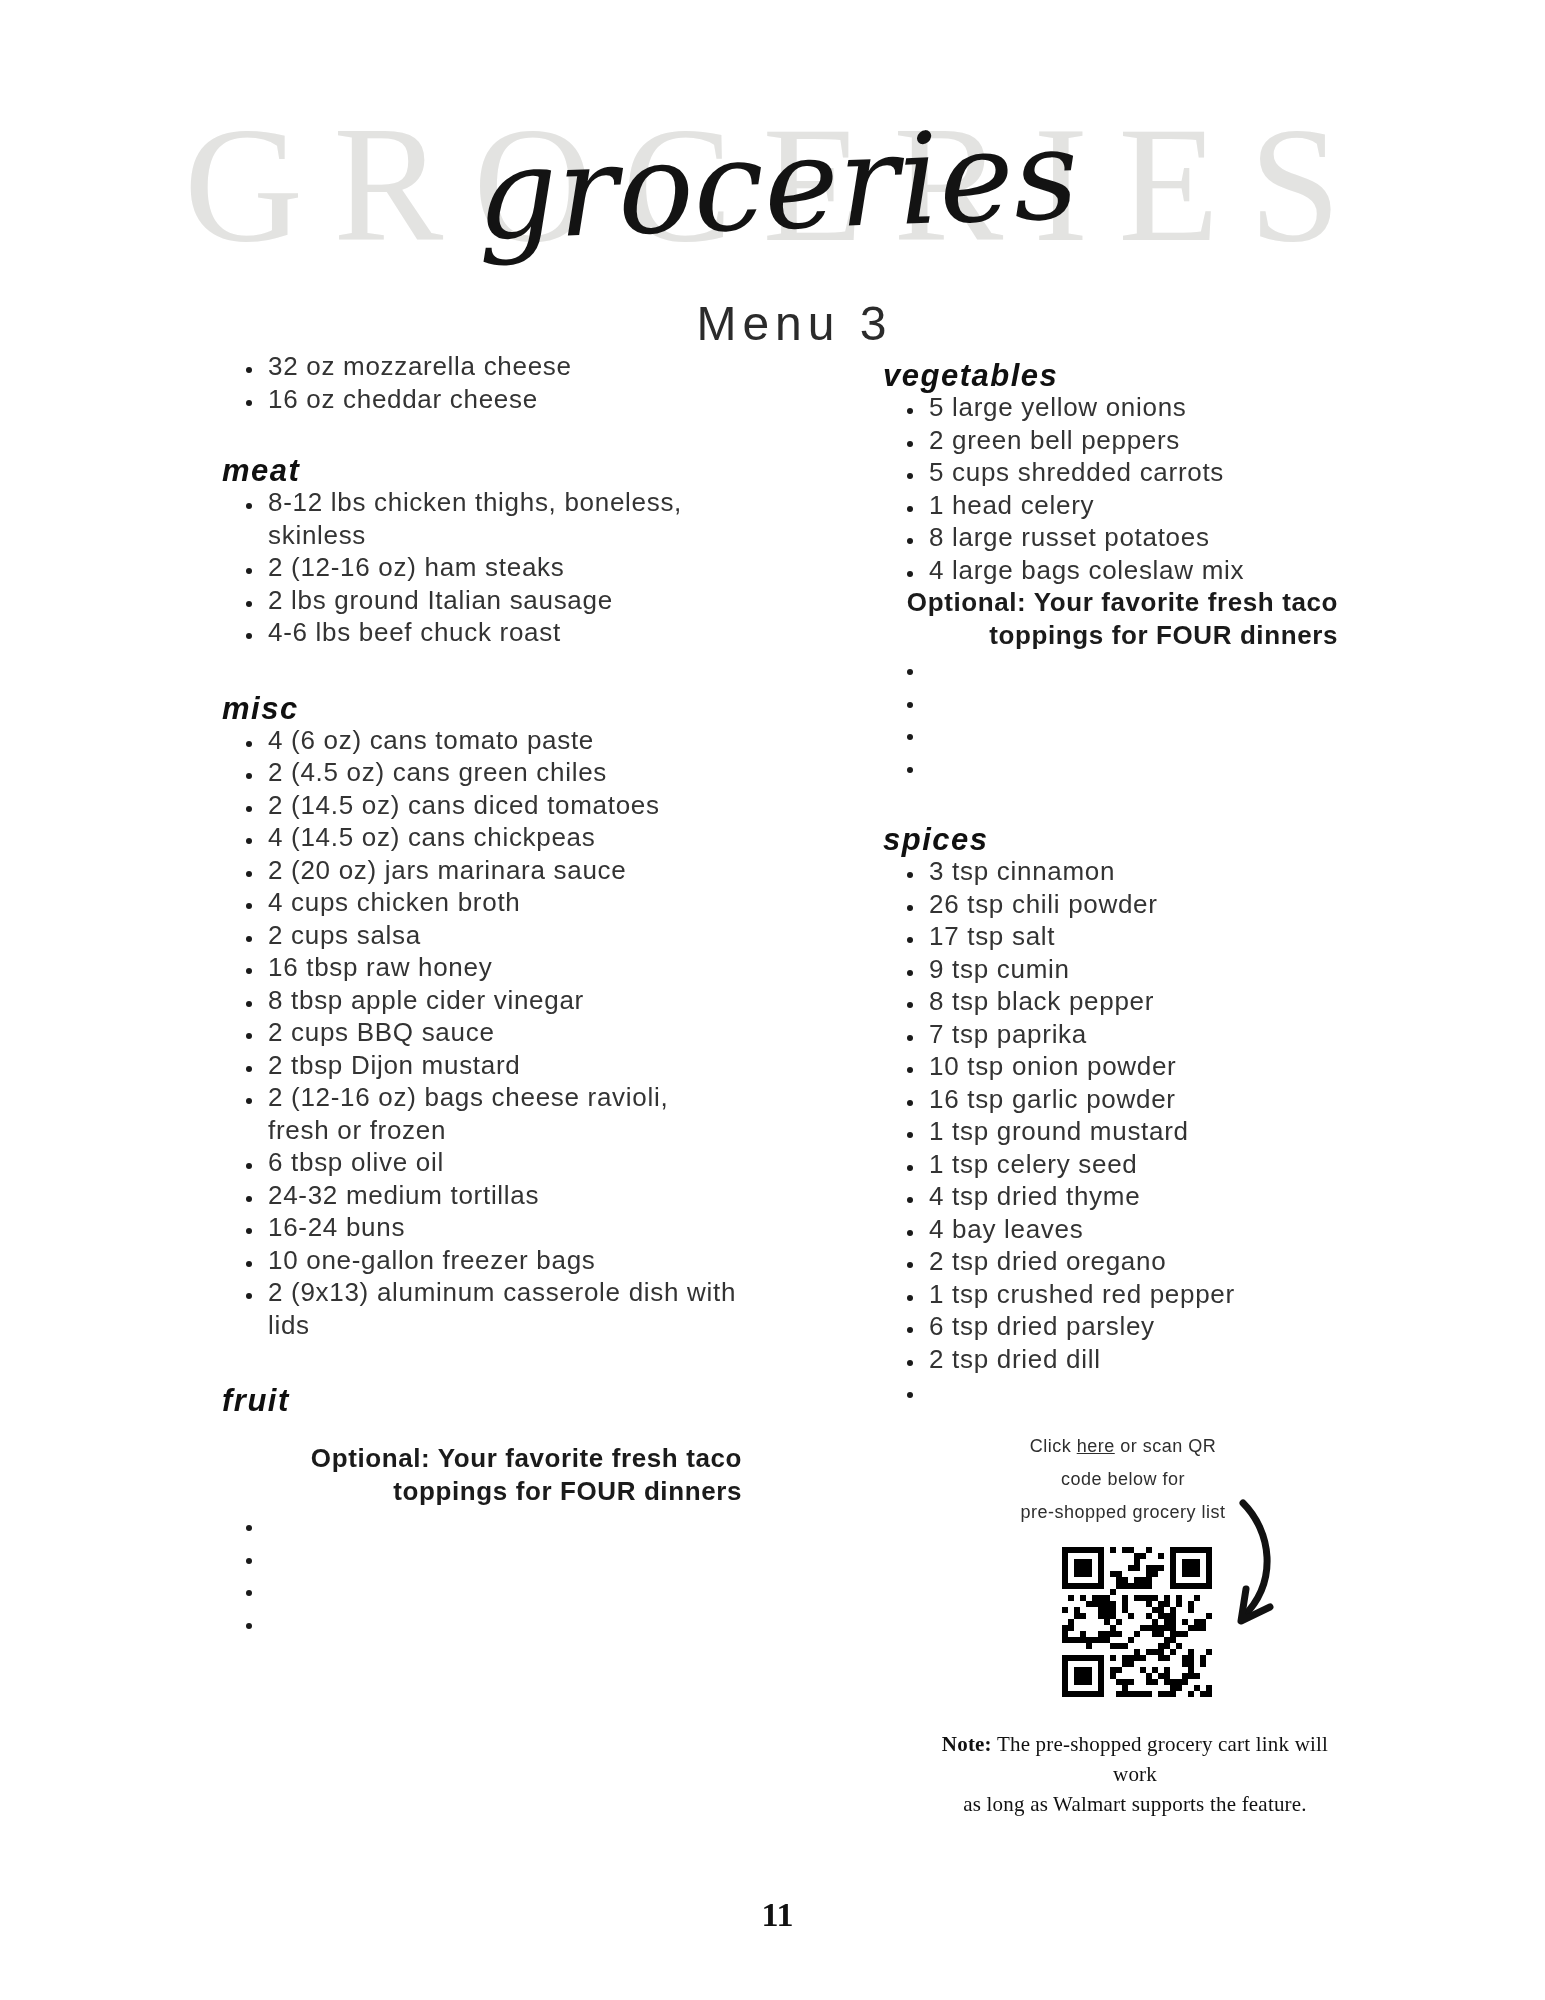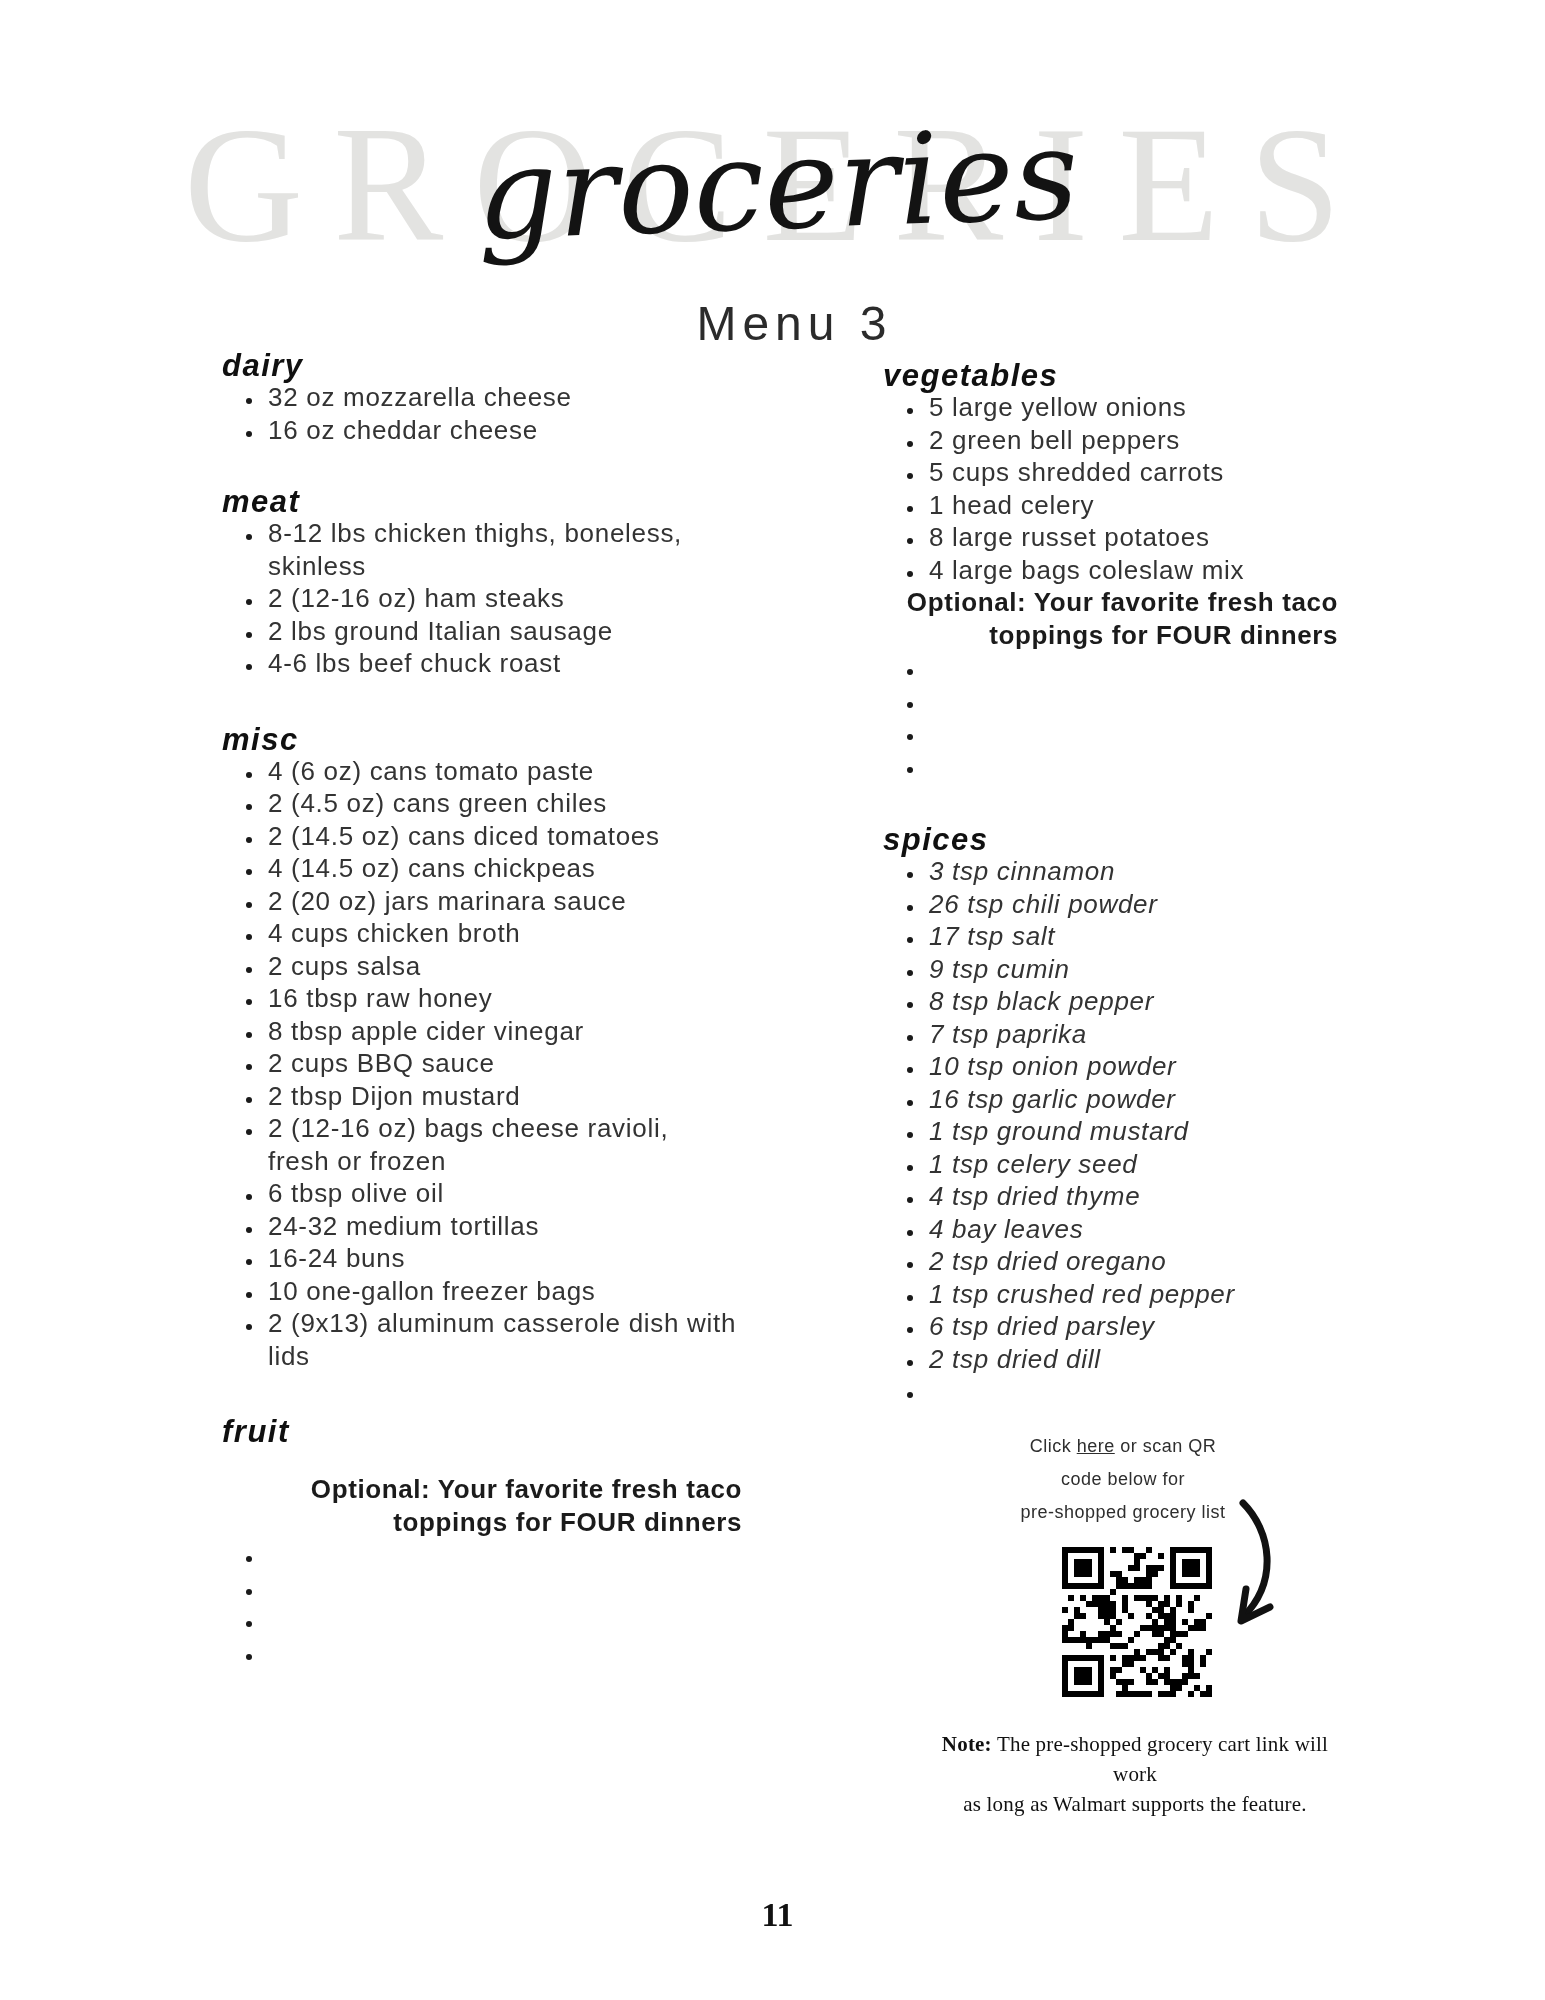--- a/index.html
+++ b/index.html
@@ -58,21 +58,21 @@
   .h-misc     { margin-top:44px; }
   .ul-misc    { margin-top:26px; }
   .h-fruit    { margin-top:44px; }
   .opt-fruit  { margin-top:26px; width:520px; }
   .ul-fruit-blank { margin-top:12px; }
 
   .ul-veg     { margin-top:24px; }
   .opt-veg    { margin-top:0; width:455px; }
   .ul-veg-blank { margin-top:6px; }
   .h-spices   { margin-top:42px; }
-  .ul-spices  { margin-top:28px;font-style:italic; }
+  .ul-spices  { margin-top:28px; }
 
   
   .qr-area { margin-top:22px; position:relative; }
   .click-text {
     width:360px; margin-left:60px; text-align:center;
     font-size:18px; line-height:33px; letter-spacing:0.5px; color:#2e2e2e;
   }
   .click-text .link { text-decoration:underline; cursor:pointer; color:#2e2e2e; }
   .qr-row { position:relative; margin-top:18px; height:150px; }
   .qr-svg { position:absolute; left:179px; top:0; width:150px; height:150px; }
@@ -95,21 +95,20 @@
 <body>
 
 <div class="page">
 
   <div class="header-gray">GROCERIES</div>
   <div class="header-script">groceries</div>
   <div class="subtitle">Menu 3</div>
 
   <div class="col col-left">
 
-    <h2 class="section-heading h-dairy">dairy</h2>
     <ul class="items ul-dairy">
         <li>32 oz mozzarella cheese</li>
         <li>16 oz cheddar cheese</li>
       </ul>
 
     <h2 class="section-heading h-meat">meat</h2>
     <ul class="items ul-meat">
         <li>8-12 lbs chicken thighs, boneless, skinless</li>
         <li>2 (12-16 oz) ham steaks</li>
         <li>2 lbs ground Italian sausage</li>

